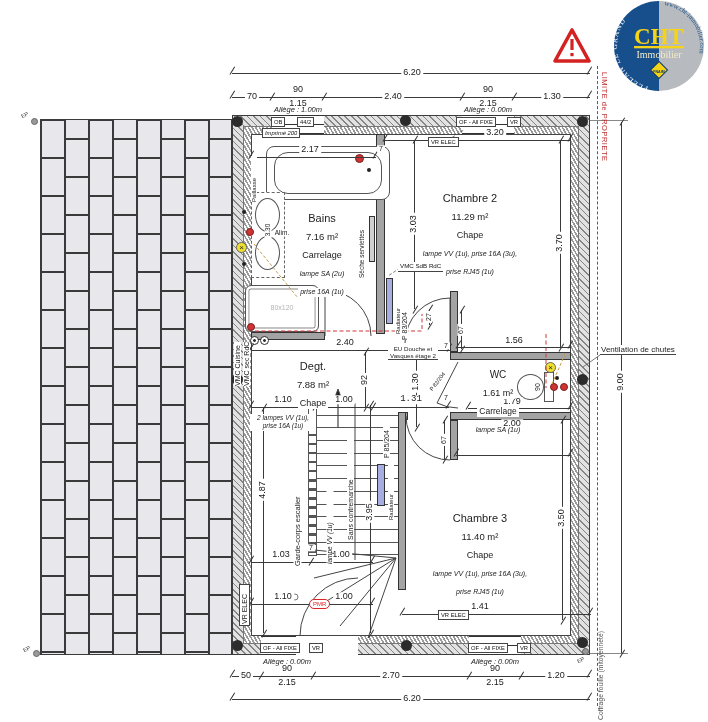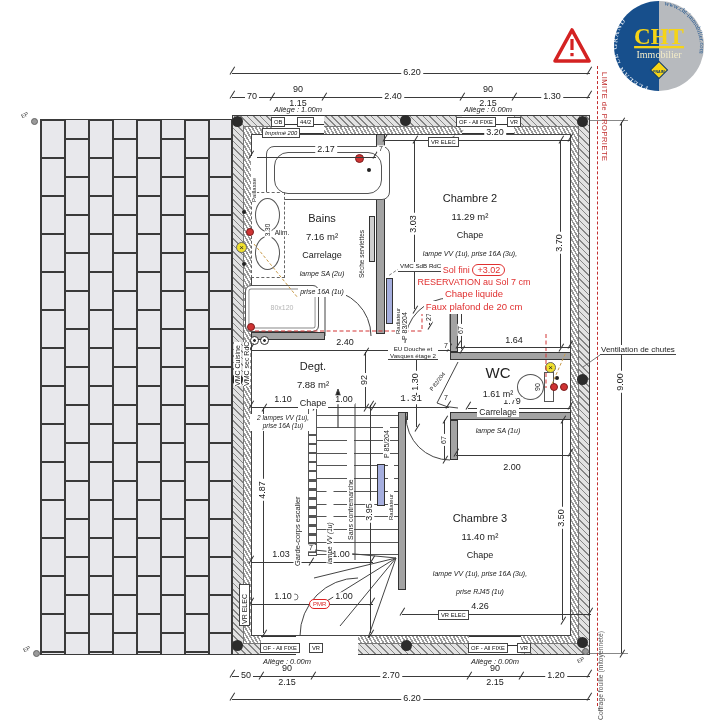--- a/index.html
+++ b/index.html
@@ -329,72 +329,72 @@
   <span class="dl" style="left:556px;top:676px;">1.20</span>
   <div class="dh" style="left:232px;top:699px;width:358px;"></div>
   <span class="dl" style="left:412px;top:699px;">6.20</span>
 
   <div class="ext" style="left:590px;top:120px;width:38px;"></div>
   <div class="ext" style="left:590px;top:653px;width:38px;"></div>
   <div class="dv" style="left:621px;top:122px;height:531px;"></div>
   <span class="dlv" style="left:621px;top:382px;">9.00</span>
 
   <div class="dh" style="left:251px;top:157px;width:125px;"></div>
-  <span class="dl" style="left:310px;top:150px;margin-left:16px;">2.17</span>
+  <span class="dl" style="left:310px;top:150px;">2.17</span>
   <span class="dl sm" style="left:381px;top:149px;">7</span>
   <div class="dh" style="left:385px;top:140px;width:186px;"></div>
   <span class="dl" style="left:495px;top:133px;">3.20</span>
   <div class="dv" style="left:414px;top:140px;height:169px;"></div>
   <span class="dlv" style="left:414px;top:224px;">3.03</span>
   <div class="dv" style="left:560px;top:140px;height:207px;"></div>
   <span class="dlv" style="left:560px;top:243px;">3.70</span>
   <span class="dlv sm" style="left:268px;top:230px;font-size:6.5px;">3.30</span>
   <span class="dl sm" style="left:282px;top:233px;font-size:6.5px;">Alim.</span>
   <div class="dh" style="left:251px;top:350px;width:199px;"></div>
   <span class="dl" style="left:345px;top:343px;">2.40</span>
   <div class="dv" style="left:365px;top:352px;height:55px;"></div>
   <span class="dlv" style="left:365px;top:380px;">92</span>
   <div class="dv" style="left:429px;top:309px;height:16px;"></div>
   <span class="dlv sm" style="left:429px;top:317px;">27</span>
   <div class="dv" style="left:461px;top:310px;height:39px;"></div>
   <span class="dlv sm" style="left:461px;top:330px;">67</span>
   <div class="dh" style="left:458px;top:347px;width:113px;"></div>
-  <span class="dl" style="left:514px;top:341px;">1.64</span>
+  <span class="dl" style="left:514px;top:341px;">1.56</span>
   <span class="dlv sm" style="left:538px;top:387px;">90</span>
   <div class="dv" style="left:416px;top:352px;height:75px;"></div>
   <span class="dlv" style="left:416px;top:382px;">1.30</span>
   <span class="dl sm" style="left:446px;top:346px;">7</span>
   <span class="dl sm" style="left:446px;top:398px;">7</span>
   <div class="dh" style="left:251px;top:407px;width:198px;"></div>
   <div class="tk" style="left:311px;top:406px;"></div>
     <div class="tk" style="left:369px;top:406px;"></div>
   <span class="dl" style="left:283px;top:400px;">1.10</span>
   <span class="dl" style="left:344px;top:400px;">1.00</span>
   <span class="dl" style="left:411px;top:400px;font-family:Liberation Mono, monospace;">1.31</span>
   <div class="dh" style="left:468px;top:408px;width:103px;"></div>
   <span class="dl" style="left:512px;top:402px;">1.79</span>
   <div class="dv" style="left:444px;top:420px;height:39px;"></div>
   <span class="dlv sm" style="left:444px;top:440px;">67</span>
   <div class="dh" style="left:456px;top:455px;width:115px;"></div>
-  <span class="dl" style="left:512px;top:468px;">2.00</span>
+  <span class="dl" style="left:512px;top:424px;">2.00</span>
   <div class="dv" style="left:263px;top:408px;height:225px;"></div>
   <span class="dlv" style="left:263px;top:490px;">4.87</span>
   <div class="dv" style="left:370px;top:405px;height:228px;"></div>
   <span class="dlv" style="left:370px;top:512px;">3.95</span>
   <div class="dh" style="left:251px;top:562px;width:122px;"></div>
   <div class="tk" style="left:307px;top:561px;"></div>
   <span class="dl" style="left:281px;top:555px;">1.03</span>
   <span class="dl" style="left:341px;top:555px;">1.00</span>
   <span class="dl sm" style="left:311px;top:548px;">7</span>
   <div class="dh" style="left:251px;top:604px;width:122px;"></div>
   <div class="tk" style="left:311px;top:603px;"></div>
   <span class="dl" style="left:283px;top:597px;">1.10</span>
   <span class="dl" style="left:344px;top:597px;">1.00</span>
   <div class="dh" style="left:402px;top:614px;width:189px;"></div>
-  <span class="dl" style="left:480px;top:607px;">4.26</span>
+  <span class="dl" style="left:480px;top:607px;">1.41</span>
   <div class="dv" style="left:562px;top:420px;height:200px;"></div>
   <span class="dlv" style="left:562px;top:518px;">3.50</span>
 
   <div class="bx" style="left:271px;top:117px;">OB</div>
   <div class="bx" style="left:297px;top:117px;">44/2</div>
   <div class="bx it" style="left:262px;top:128px;">Imprimé 200</div>
   <div class="bx" style="left:456px;top:117px;">OF - All FIXE</div>
   <div class="bx" style="left:507px;top:117px;">VR</div>
   <div class="bx" style="left:428px;top:137px;">VR ELEC</div>
   <div class="bx" style="left:260px;top:643px;">OF - All FIXE</div>
@@ -415,34 +415,27 @@
     <div class="re">lampe SA (2u)</div><br>
     <div class="re">prise 16A (1u)</div>
   </div>
   <div class="room" style="left:390px;top:188px;width:160px;">
     <div class="rn">Chambre 2</div><br>
     <div class="ra">11.29 m²</div><br>
     <div class="rf">Chape</div><br>
     <div class="re">lampe VV (1u), prise 16A (3u),</div><br>
     <div class="re">prise RJ45 (1u)</div>
   </div>
-  <div class="rednote" style="left:398px;top:264px;width:152px;font-size:9px;">
-    <div><span>Sol fini</span>
-         <span class="lvl">+3.02</span></div><br>
-    <div>RESERVATION au Sol 7 cm</div><br>
-    <div style="font-size:9.5px;">Chape liquide</div><br>
-    <div style="font-size:9.5px;">Faux plafond de 20 cm</div>
-  </div>
   <div class="room" style="left:270px;top:356px;width:86px;">
     <div class="rn">Degt.</div><br>
     <div class="ra">7.88 m²</div><br>
     <div class="rf">Chape</div>
   </div>
   <div class="room" style="left:452px;top:364px;width:92px;">
-    <div class="rn" style="font-size:15px;">WC</div><br>
+    <div class="rn" style="font-size:10px;">WC</div><br>
     <div class="ra" style="font-size:9px;">1.61 m²</div><br>
     <div class="rf" style="font-size:8.5px;">Carrelage</div><br>
     <div class="re">lampe SA (1u)</div>
   </div>
   <div class="room" style="left:400px;top:508px;width:160px;">
     <div class="rn">Chambre 3</div><br>
     <div class="ra">11.40 m²</div><br>
     <div class="rf">Chape</div><br>
     <div class="re">lampe VV (1u), prise 16A (3u),</div><br>
     <div class="re">prise RJ45 (1u)</div>

